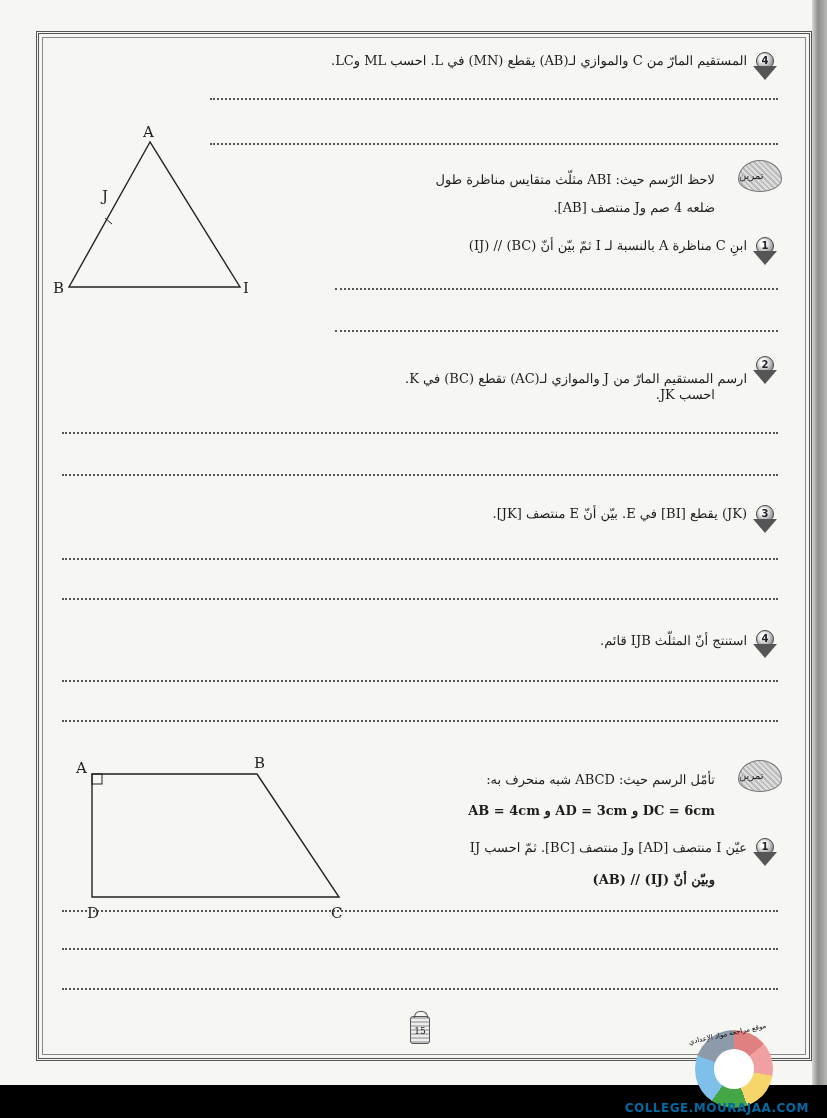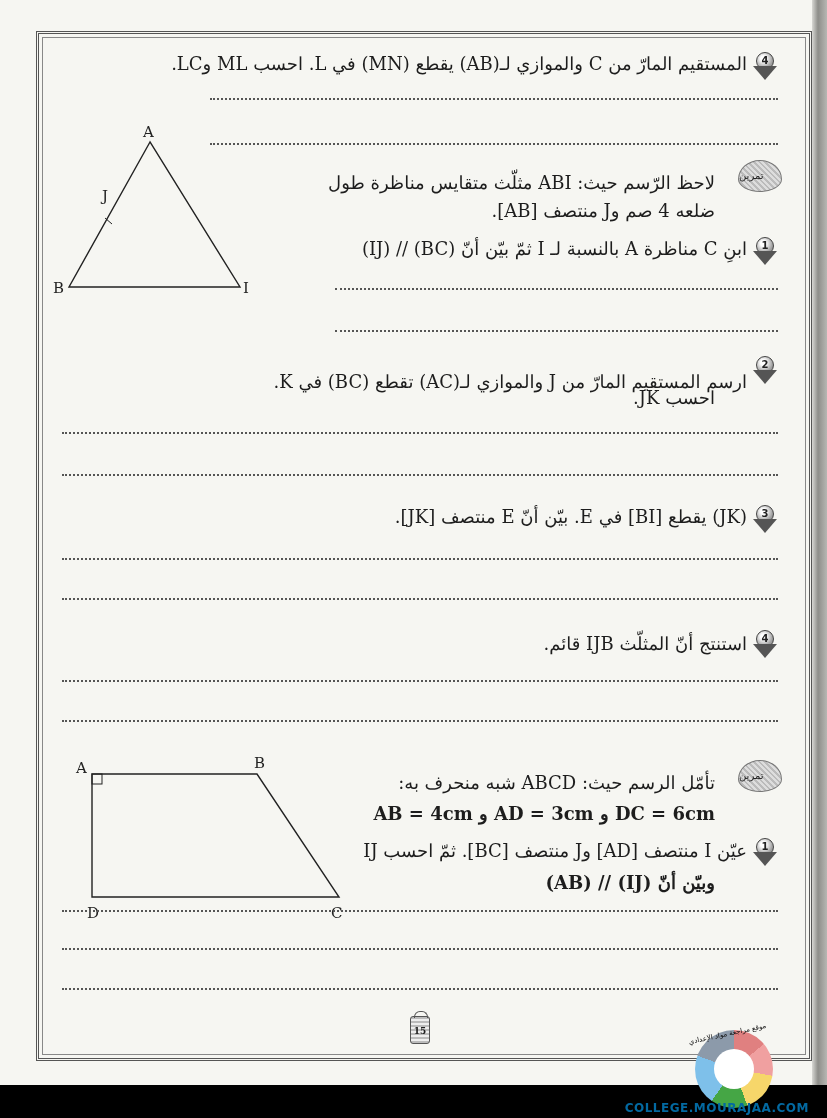--- a/index.html
+++ b/index.html
@@ -16,39 +16,39 @@
 
   .bottom-band { position: absolute; left: 0; top: 1085px; width: 827px; height: 33px; background: #000; }
   .site-label { position: absolute; right: 18px; top: 1101px; color: #0369a1; font-family: "DejaVu Sans", sans-serif;
     font-weight: bold; font-size: 12px; letter-spacing: 0.5px; }
   .site-logo { position: absolute; left: 695px; top: 1030px; width: 78px; height: 78px; border-radius: 50%;
     background: conic-gradient(#e08080 0 50deg, #f0a0a0 50deg 100deg, #f6d66a 100deg 160deg, #45a645 160deg 215deg, #7ec0ea 215deg 290deg, #8c9aaa 290deg 360deg); }
   .site-logo::after { content: ""; position: absolute; left: 19px; top: 19px; width: 40px; height: 40px; border-radius: 50%; background: #fff; }
   .logo-arc-text { position: absolute; left: 688px; top: 1030px; font-size: 7px; color: #111; transform: rotate(-12deg); font-family: "DejaVu Sans", sans-serif; }
 
   .rtl { direction: rtl; unicode-bidi: embed; }
-  .line { position: absolute; font-size: 18px; white-space: nowrap; }
+  .line { position: absolute; font-size: 13px; white-space: nowrap; }
   .dots { position: absolute; height: 2px; border-bottom: 2px dotted #555; }
 
   .step { position: absolute; width: 26px; height: 30px; }
   .step .ball { position: absolute; left: 4px; top: 0; width: 18px; height: 18px; border-radius: 50%;
     background: radial-gradient(circle at 40% 35%, #fff 0 20%, #aaa 60%, #666 100%); border: 1px solid #444;
     font-size: 10px; font-weight: bold; color: #222; text-align: center; line-height: 16px; font-family: "DejaVu Sans", sans-serif; }
   .step .arrow { position: absolute; left: 1px; top: 14px; width: 0; height: 0;
     border-left: 12px solid transparent; border-right: 12px solid transparent; border-top: 14px solid #555; }
 
   .leaf { position: absolute; width: 44px; height: 32px; border-radius: 50% 50% 50% 50% / 60% 60% 40% 40%;
     border: 1px solid #777; background: repeating-linear-gradient(45deg, #ddd 0 2px, #bbb 2px 4px);
     font-size: 10px; text-align: left; line-height: 30px; color: #222; font-family: "DejaVu Serif", serif; }
 
   svg.fig { position: absolute; overflow: visible; }
   svg.fig text { font-family: "DejaVu Serif", "Liberation Serif", serif; font-size: 15px; fill: #222; }
 
   .pagenum { position: absolute; left: 410px; top: 1016px; width: 20px; height: 28px; border: 1px solid #555;
-    border-radius: 3px; background: repeating-linear-gradient(0deg, #bbb 0 2px, #eee 2px 4px); font-size: 9px; text-align: center; line-height: 28px; font-weight: bold; }
+    border-radius: 3px; background: repeating-linear-gradient(0deg, #bbb 0 2px, #eee 2px 4px); font-size: 9px; text-align: center; line-height: 28px; font-weight: normal; }
   .pagenum::before { content: ""; position: absolute; left: 3px; top: -6px; width: 12px; height: 6px; border: 1px solid #555; border-bottom: none; border-radius: 6px 6px 0 0; }
 </style>
 </head>
 <body>
 
 <div class="page"></div>
 <div class="right-edge"></div>
 <div class="frame-outer"></div>
 <div class="frame-inner"></div>
 

